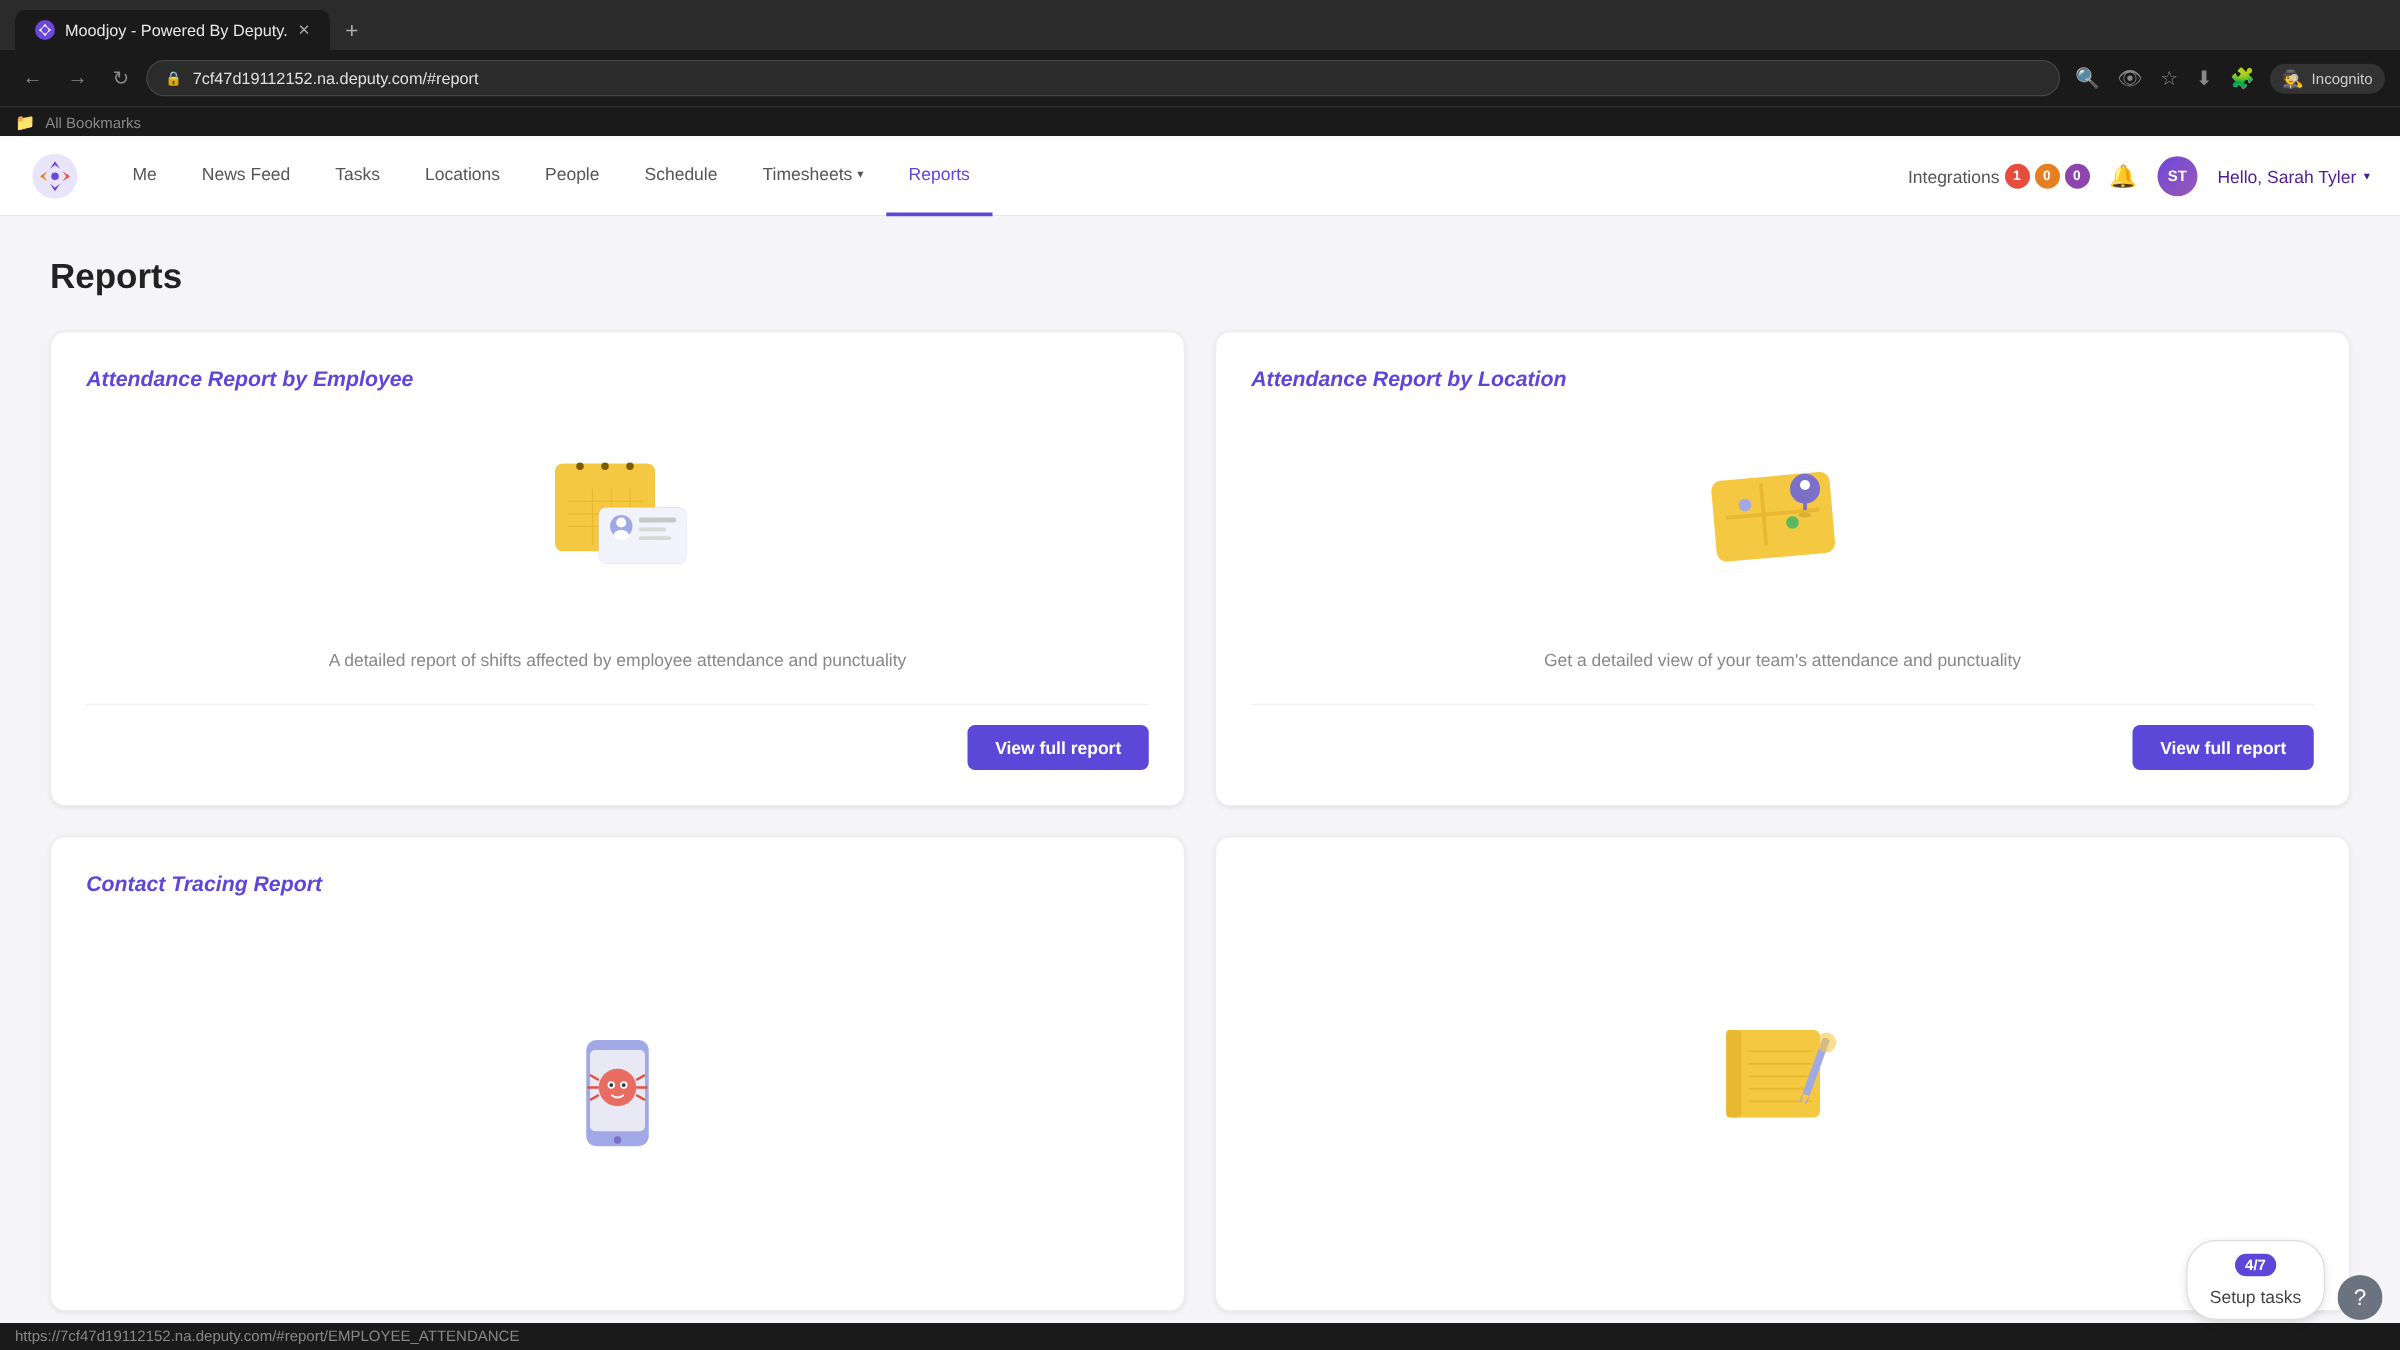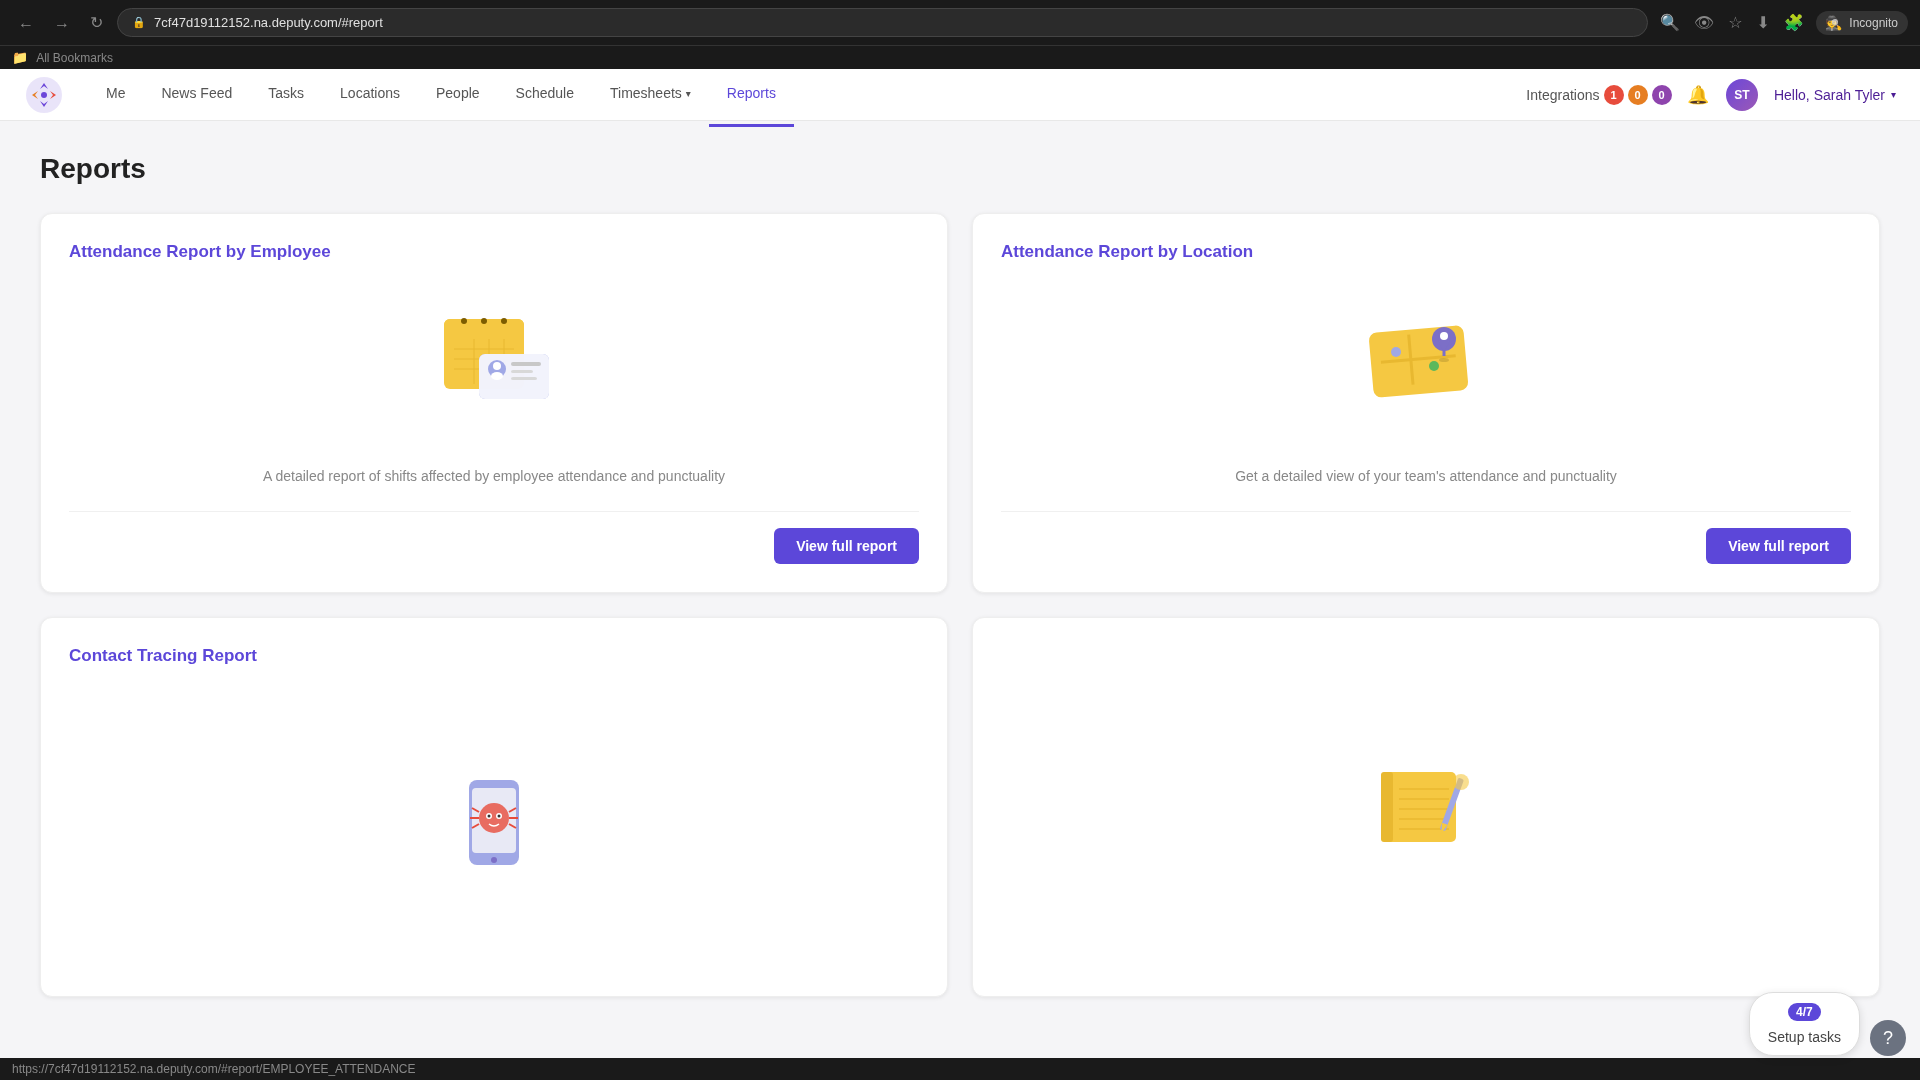--- a/index.html
+++ b/index.html
@@ -21,21 +21,21 @@
     .toolbar-icons { display: flex; gap: 6px; align-items: center; }
     .toolbar-icon { color: #888; font-size: 16px; cursor: pointer; padding: 4px; }
     .incognito-badge { background: #333; border-radius: 12px; padding: 4px 10px; color: #ccc; font-size: 12px; display: flex; align-items: center; gap: 6px; }
     .bookmarks-bar { background: #1a1a1a; padding: 4px 12px; border-top: 1px solid #333; display: flex; align-items: center; gap: 4px; color: #888; font-size: 12px; }
     .bookmarks-icon { font-size: 13px; margin-right: 4px; }
 
     
     .app { background: white; min-height: calc(1080px - 120px); }
 
     
-    .top-nav { background: white; border-bottom: 1px solid #e8e8e8; display: flex; align-items: center; padding: 0 24px; height: 52px; gap: 0; }
+    .top-nav { background: white; border-bottom: 1px solid #e8e8e8; display: flex; align-items: center; padding: 0 24px; height: 64px; gap: 0; }
     .logo { margin-right: 24px; display: flex; align-items: center; }
     .logo-icon { width: 40px; height: 40px; }
     .nav-items { display: flex; align-items: center; gap: 0; flex: 1; }
     .nav-item { padding: 0 18px; height: 64px; display: flex; align-items: center; color: #555; font-size: 14px; font-weight: 500; cursor: pointer; text-decoration: none; border-bottom: 3px solid transparent; }
     .nav-item.active { color: #5c47d9; border-bottom: 3px solid #5c47d9; }
     .nav-item-dropdown { display: flex; align-items: center; gap: 4px; }
     .nav-right { display: flex; align-items: center; gap: 16px; margin-left: auto; }
     .integrations-btn { display: flex; align-items: center; gap: 4px; color: #555; font-size: 14px; cursor: pointer; justify-content: flex-end; }
     .integration-dot { width: 20px; height: 20px; border-radius: 50%; font-size: 11px; color: white; display: flex; align-items: center; justify-content: center; font-weight: bold; }
     .dot-red { background: #e74c3c; }
@@ -45,21 +45,21 @@
     .user-avatar { width: 32px; height: 32px; border-radius: 50%; background: linear-gradient(135deg, #6c47d9, #9b59b6); display: flex; align-items: center; justify-content: center; color: white; font-size: 12px; font-weight: bold; }
     .user-greeting { color: #4c1d95; font-size: 14px; cursor: pointer; display: flex; align-items: center; gap: 6px; }
 
     
     .main-content { padding: 32px 40px; background: #f5f5f7; min-height: 800px; }
     .page-title { font-size: 28px; font-weight: 700; color: #222; margin-bottom: 28px; }
 
     
     .reports-grid { display: grid; grid-template-columns: 1fr 1fr; gap: 24px; }
     .report-card { background: white; border-radius: 12px; padding: 28px; box-shadow: 0 1px 4px rgba(0,0,0,0.08); border: 1px solid #eee; position: relative; min-height: 380px; display: flex; flex-direction: column; }
-    .report-card-title { font-size: 17px; font-weight: 600; color: #5c47d9; margin-bottom: 16px; cursor: pointer; }
+    .report-card-title { font-size: 17px; font-weight: 600; color: #5c47d9; margin-bottom: 16px; cursor: pointer; font-style: italic; }
     .report-card-illustration { flex: 1; display: flex; align-items: center; justify-content: center; padding: 20px 0; }
     .report-card-description { color: #888; font-size: 14px; text-align: center; margin: 16px 0 24px; line-height: 1.5; }
     .report-card-footer { display: flex; justify-content: flex-end; padding-top: 16px; border-top: 1px solid #f0f0f0; }
     .view-report-btn { background: #5c47d9; color: white; border: none; border-radius: 6px; padding: 10px 22px; font-size: 14px; font-weight: 600; cursor: pointer; }
 
     
     .journal-header { display: flex; align-items: center; justify-content: space-between; margin-bottom: 8px; }
     .week-nav { display: flex; gap: 8px; }
     .week-btn { border: 1px solid #d0d0d0; background: white; border-radius: 6px; padding: 6px 14px; font-size: 13px; color: #444; cursor: pointer; }
     .week-range { color: #888; font-size: 13px; }
@@ -69,20 +69,33 @@
     .task-badge { background: #5c47d9; color: white; border-radius: 10px; padding: 2px 8px; font-size: 12px; font-weight: bold; }
     .help-btn { position: fixed; bottom: 24px; right: 14px; background: #6b7280; color: white; border: none; border-radius: 50%; width: 36px; height: 36px; font-size: 18px; cursor: pointer; display: flex; align-items: center; justify-content: center; z-index: 100; }
 
     
     .status-bar { background: #1a1a1a; color: #888; font-size: 12px; padding: 4px 12px; position: fixed; bottom: 0; left: 0; right: 0; }
   </style>
 </head>
 <body>
 
 <div class="browser-chrome">
+  <div class="browser-tab-bar">
+    <div class="browser-tab active">
+      <div class="tab-favicon">
+        <svg width="16" height="16" viewBox="0 0 16 16">
+          <circle cx="8" cy="8" r="7" fill="#6c47d9"></circle>
+          <path d="M8 3 L11 7 L8 5 L5 7 Z M8 13 L5 9 L8 11 L11 9 Z M3 8 L7 5 L5 8 L7 11 Z M13 8 L9 11 L11 8 L9 5 Z" fill="white"></path>
+        </svg>
+      </div>
+      <span>Moodjoy - Powered By Deputy.</span>
+      <span class="tab-close">✕</span>
+    </div>
+    <button class="new-tab-btn">+</button>
+  </div>
   <div class="browser-toolbar">
     <button class="nav-btn">←</button>
     <button class="nav-btn">→</button>
     <button class="nav-btn">↻</button>
     <div class="address-bar">
       <span class="address-bar-lock">🔒</span>
       <span class="address-bar-url">7cf47d19112152.na.deputy.com/#report</span>
     </div>
     <div class="toolbar-icons">
       <span class="toolbar-icon">🔍</span>

